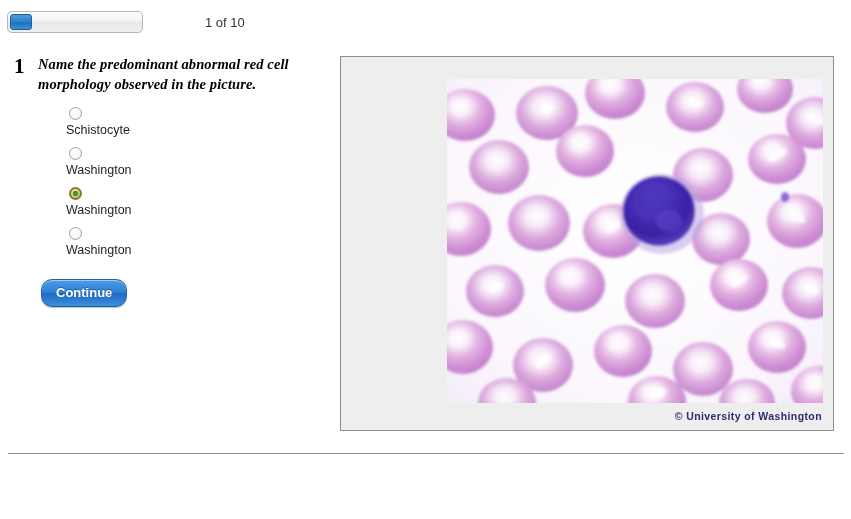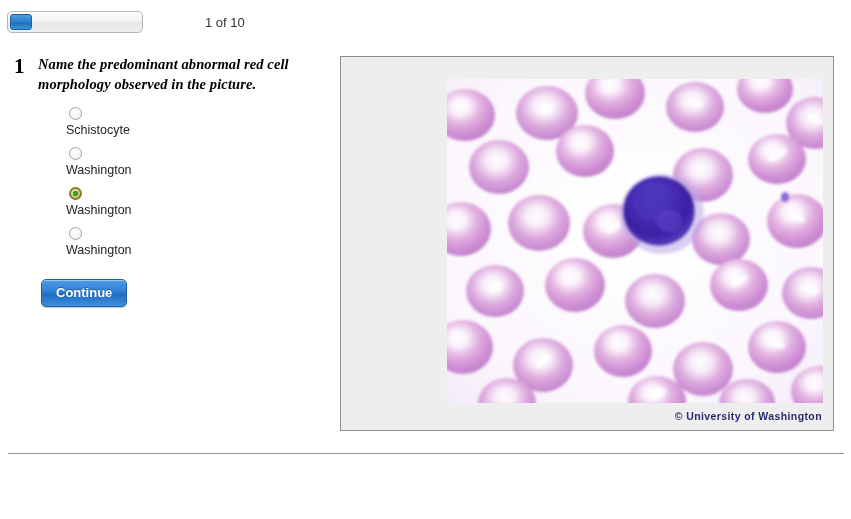--- a/index.html
+++ b/index.html
@@ -130,21 +130,21 @@
     color: #222222;
     font-family: "Liberation Sans", sans-serif;
   }
 
   
   #continue-button {
     margin-top: 12px;
     margin-left: 27px;
     display: inline-block;
     padding: 5px 14px 6px 14px;
-    border-radius: 5px;
+    border-radius: 11px;
     border: 1px solid #1f5fa8;
     background: linear-gradient(to bottom, #4e9ce8 0%, #2f7fd4 46%, #1f6cc4 54%, #3e8fdd 100%);
     color: #ffffff;
     font-size: 13px;
     font-weight: bold;
     text-shadow: 0 -1px 0 rgba(0,0,0,0.35);
     box-shadow: inset 0 1px 0 rgba(255,255,255,0.45), 0 1px 1px rgba(0,0,0,0.25);
     cursor: pointer;
     user-select: none;
   }

